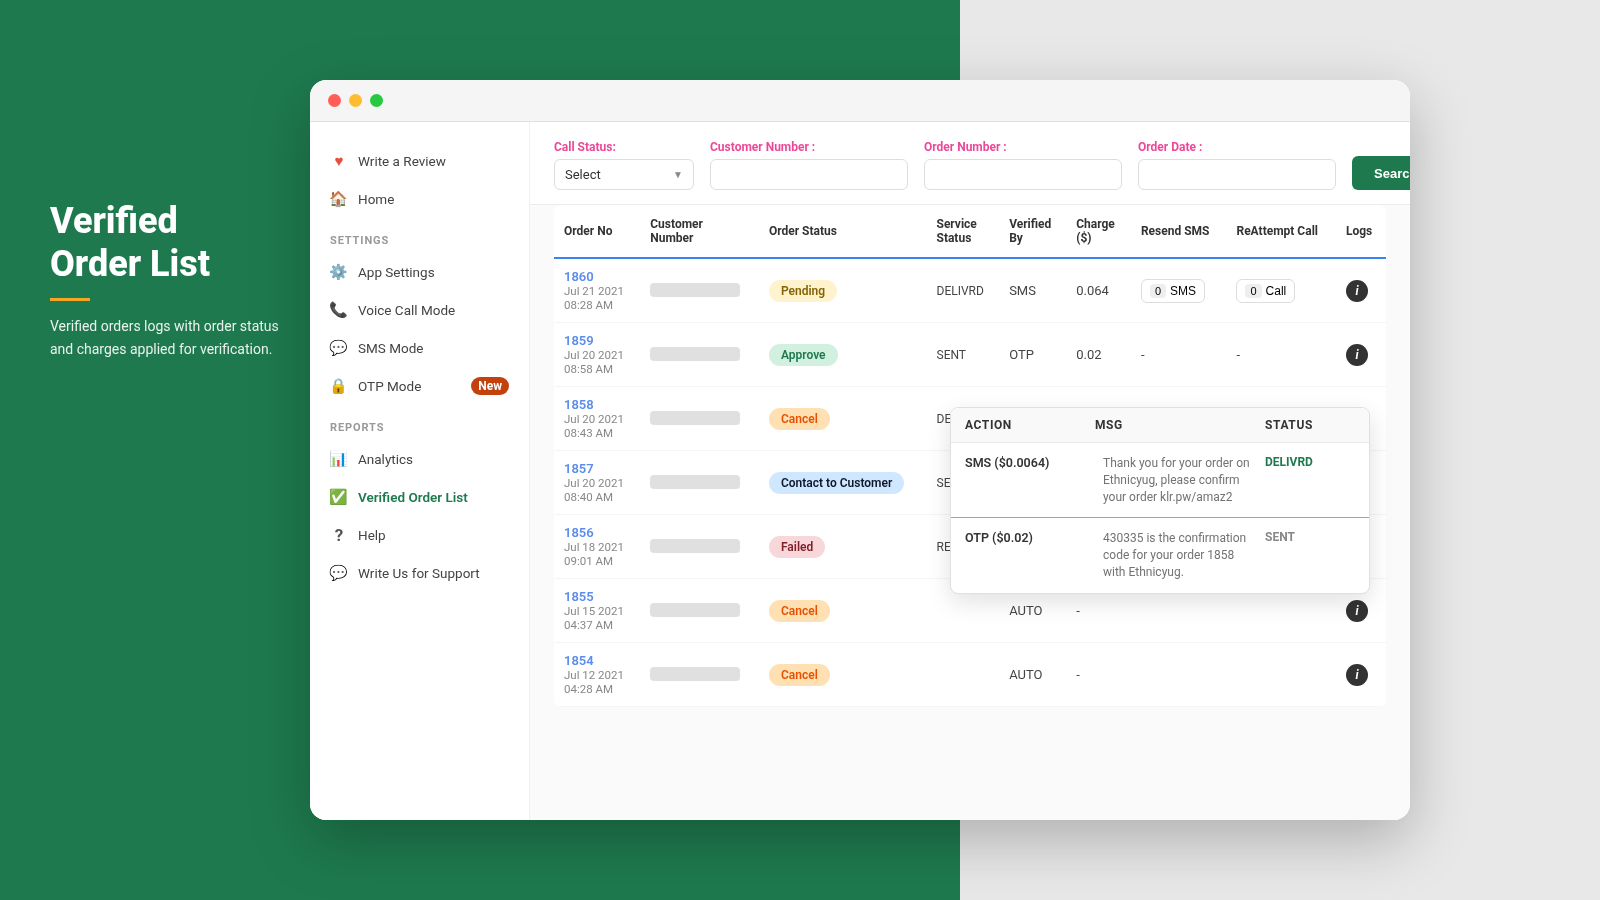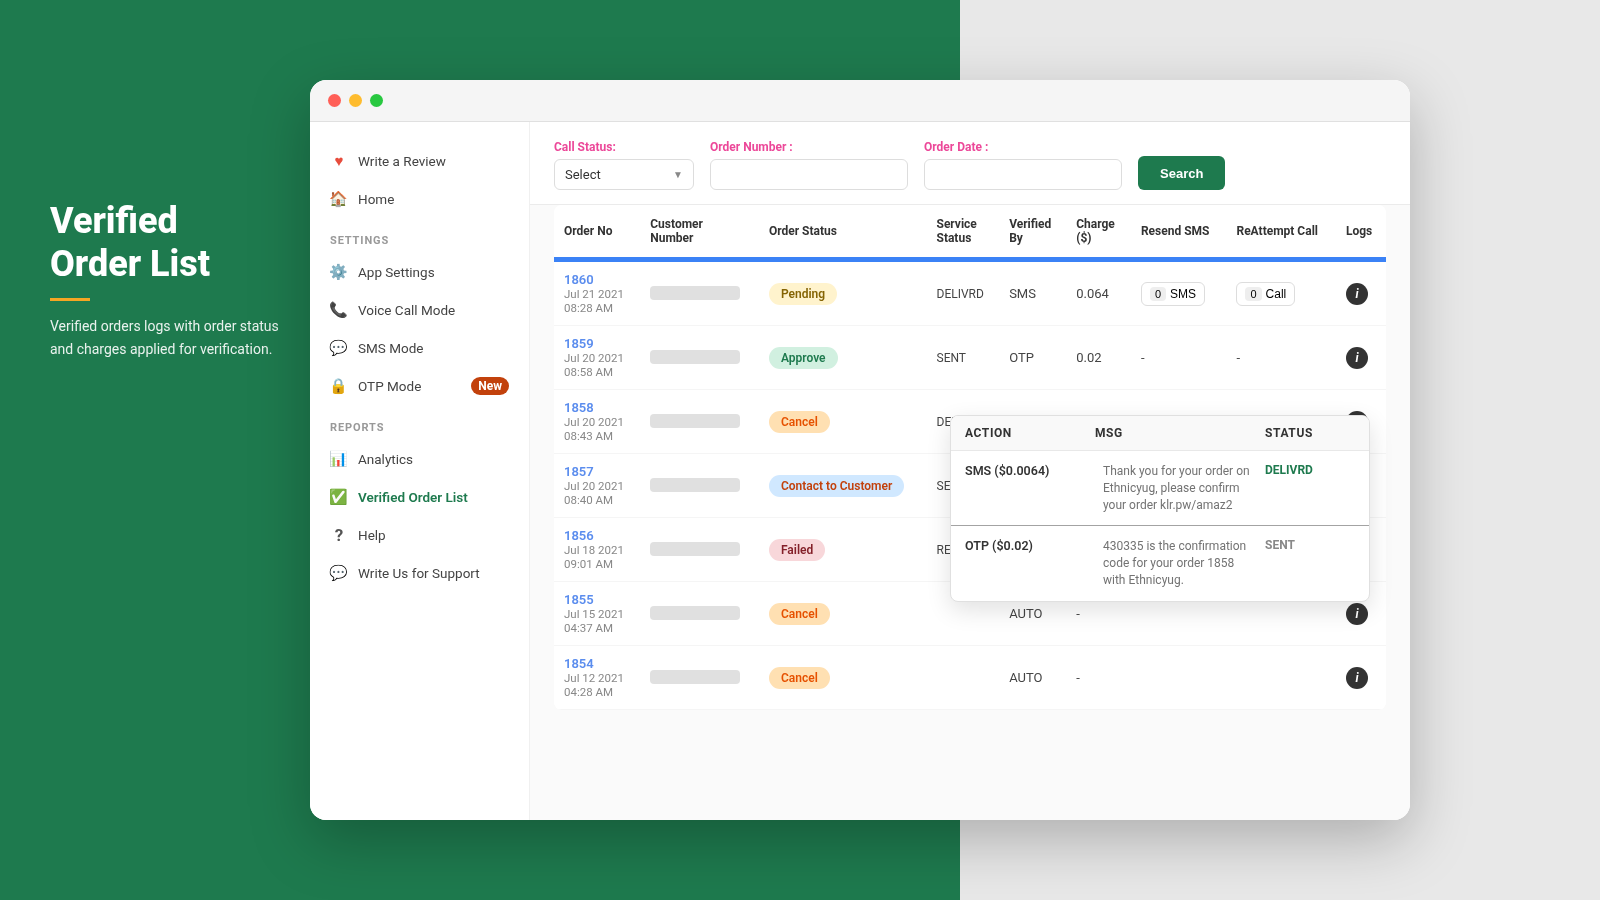--- a/index.html
+++ b/index.html
@@ -204,21 +204,21 @@
       overflow: hidden;
       margin-top: 0;
     }
     thead th {
       background: white;
       font-size: 12px;
       font-weight: 700;
       color: #333;
       padding: 12px 10px;
       text-align: left;
-      border-bottom: 5px solid #3b82f6;
+      border-bottom: 2px solid #3b82f6;
       white-space: nowrap;
     }
     tbody tr {
       border-bottom: 1px solid #f5f5f5;
     }
     tbody td {
       padding: 10px 10px;
       font-size: 13px;
       color: #444;
       vertical-align: middle;
@@ -245,21 +245,21 @@
       padding: 4px 12px;
       border-radius: 20px;
       font-size: 12px;
       font-weight: 600;
       display: inline-block;
     }
     .badge-pending { background: #fff3cd; color: #856404; }
     .badge-approve { background: #d1f0e0; color: #1e7a4e; text-align: right; }
     .badge-cancel { background: #ffe0b2; color: #e65100; }
     .badge-failed { background: #f8d7da; color: #842029; }
-    .badge-contact { background: #d0e8ff; color: #c2410c; }
+    .badge-contact { background: #d0e8ff; color: #0f172a; }
     .resend-btn {
       display: flex;
       align-items: center;
       gap: 4px;
       border: 1px solid #ddd;
       border-radius: 6px;
       padding: 4px 8px;
       font-size: 12px;
       background: white;
       cursor: pointer;
@@ -289,21 +289,20 @@
       position: absolute;
       top: 202px;
       left: 420px;
       background: white;
       border: 1px solid #e0e0e0;
       border-radius: 8px;
       box-shadow: 0 8px 24px rgba(0,0,0,0.12);
       width: 420px;
       z-index: 10;
       overflow: hidden;
-      margin-top: 8px;
     }
     .popup-header {
       display: grid;
       grid-template-columns: 130px 1fr 90px;
       background: #f9f9f9;
       border-bottom: 1px solid #e8e8e8;
       padding: 10px 14px;
     }
     .popup-header span {
       font-size: 12px;
@@ -421,20 +420,24 @@
 
     <div class="main-content">
 
       <div class="filter-bar">
         <div class="filter-group">
           <label class="filter-label">Call Status:</label>
           <div class="filter-select">
             <span>Select</span>
             <span style="font-size:10px;color:#888;">▼</span>
           </div>
+        </div>
+        <div class="filter-group">
+          <label class="filter-label">Customer Number :</label>
+          <input type="text" class="filter-input" value="" style="">
         </div>
         <div class="filter-group">
           <label class="filter-label">Order Number :</label>
           <input type="text" class="filter-input" value="" style="">
         </div>
         <div class="filter-group">
           <label class="filter-label">Order Date :</label>
           <input type="text" class="filter-input" value="" style="min-width: 180px;">
         </div>
         <button class="search-btn">Search</button>

